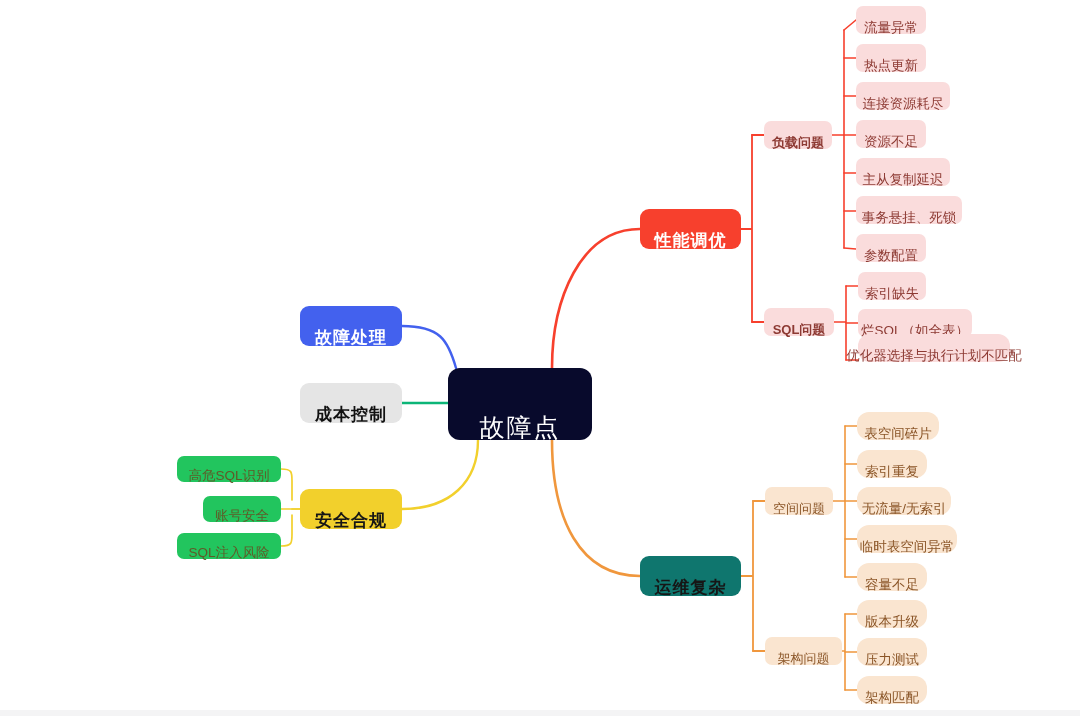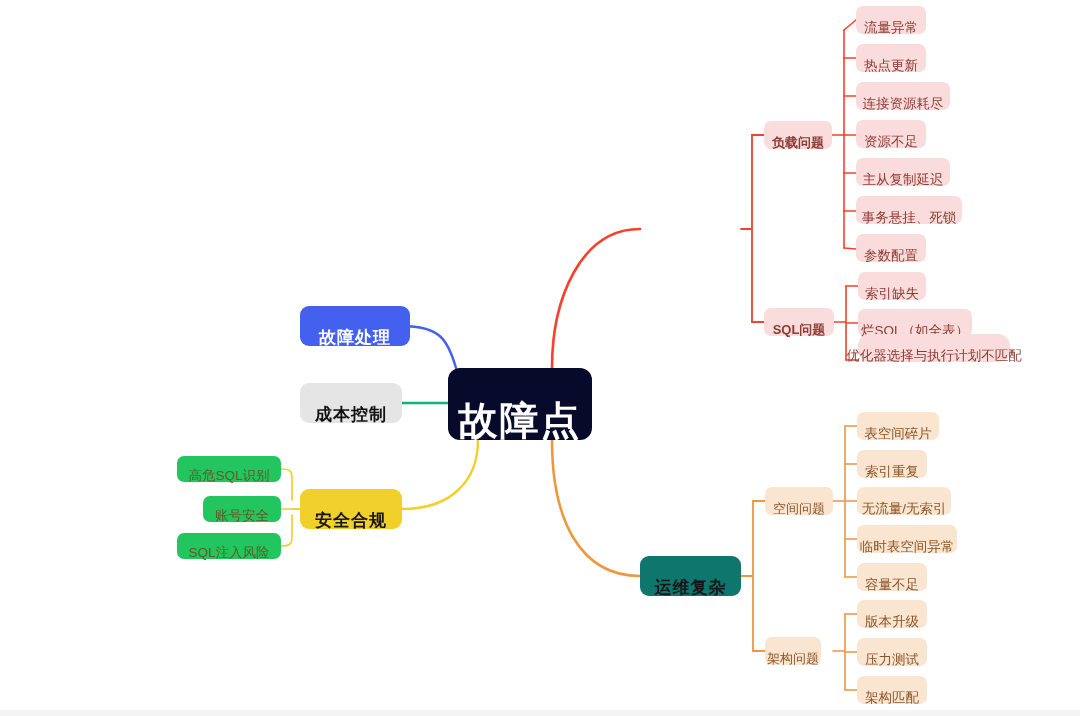--- a/index.html
+++ b/index.html
@@ -32,22 +32,22 @@
     align-items: flex-end;
     justify-content: center;
     white-space: nowrap;
     line-height: 1;
   }
   
   .node-root {
     background: #080a2c;
     color: #ffffff;
     border-radius: 12px;
-    font-size: 39px;
-    font-weight: 700;
+    font-size: 25px;
+    font-weight: 400;
     letter-spacing: 2px;
     padding: 0 22px;
     z-index: 5;
   }
   
   .node-primary {
     border-radius: 9px;
     font-size: 17px;
     font-weight: 700;
     letter-spacing: 1px;
@@ -71,21 +71,21 @@
   .node-category.peach  { background: #fae5d0; color: #8a5527; }
   
   .node-leaf {
     border-radius: 7px;
     font-size: 13.5px;
     font-weight: 400;
     padding: 0 9px;
     z-index: 3;
   }
   .node-leaf.pink  { background: #fadcdc; color: #8d3a33; }
-  .node-leaf.peach { background: #fae5d0; color: #8a5527; }
+  .node-leaf.peach { background: #fae5d0; color: #8a5527; border-radius: 12px; }
   .node-leaf.cream { background: #22c55e; color: #5f5a28; }
   .bottom-strip {
     position: absolute;
     left: 0;
     bottom: 0;
     width: 1080px;
     height: 6px;
     background: #f4f4f5;
   }
 </style>
@@ -143,21 +143,21 @@
     <path d="M 833 651 L 845 651 L 845 614 M 845 651 L 845 690" fill="none" stroke="#f0973d" stroke-width="1.6" stroke-linecap="round"></path>
     <path d="M 845 614 L 857 614" fill="none" stroke="#f0973d" stroke-width="1.6" stroke-linecap="round"></path>
     <path d="M 845 652 L 857 652" fill="none" stroke="#f0973d" stroke-width="1.6" stroke-linecap="round"></path>
     <path d="M 845 690 L 857 690" fill="none" stroke="#f0973d" stroke-width="1.6" stroke-linecap="round"></path>
   </svg>
 
   <div class="node node-root" style="left:448px; top:368px; width:144px; height:72px;">
     <span>故障点</span>
   </div>
 
-  <div class="node node-primary blue" style="left:300px; top:306px; width:110px; height:40px;">
+  <div class="node node-primary blue" style="left:300px; top:306px; width:102px; height:40px;">
     <span>故障处理</span>
   </div>
 
   <div class="node node-primary green" style="left:300px; top:383px; width:102px; height:40px;">
     <span>成本控制</span>
   </div>
 
   <div class="node node-primary yellow" style="left:300px; top:489px; width:102px; height:40px;">
     <span>安全合规</span>
   </div>
@@ -165,20 +165,23 @@
   <div class="node node-leaf cream" style="left:177px; top:456px; width:104px; height:26px;">
     <span>高危SQL识别</span>
   </div>
   <div class="node node-leaf cream" style="left:203px; top:496px; width:78px; height:26px;">
     <span>账号安全</span>
   </div>
   <div class="node node-leaf cream" style="left:177px; top:533px; width:104px; height:26px;">
     <span>SQL注入风险</span>
   </div>
 
+  <div class="node node-primary red" style="left:640px; top:209px; width:101px; height:40px;">
+    <span>性能调优</span>
+  </div>
 
   <div class="node node-category pink" style="left:764px; top:121px; width:68px; height:28px;">
     <span>负载问题</span>
   </div>
 
   <div class="node node-leaf pink" style="left:856px; top:6px; width:70px; height:28px;">
     <span>流量异常</span>
   </div>
   <div class="node node-leaf pink" style="left:856px; top:44px; width:70px; height:28px;">
     <span>热点更新</span>
@@ -230,21 +233,21 @@
   <div class="node node-leaf peach" style="left:857px; top:487px; width:94px; height:28px;">
     <span>无流量/无索引</span>
   </div>
   <div class="node node-leaf peach" style="left:857px; top:525px; width:100px; height:28px;">
     <span>临时表空间异常</span>
   </div>
   <div class="node node-leaf peach" style="left:857px; top:563px; width:70px; height:28px;">
     <span>容量不足</span>
   </div>
 
-  <div class="node node-category peach" style="left:765px; top:637px; width:56px; height:28px;">
+  <div class="node node-category peach" style="left:765px; top:637px; width:77px; height:28px;">
     <span>架构问题</span>
   </div>
 
   <div class="node node-leaf peach" style="left:857px; top:600px; width:70px; height:28px;">
     <span>版本升级</span>
   </div>
   <div class="node node-leaf peach" style="left:857px; top:638px; width:70px; height:28px;">
     <span>压力测试</span>
   </div>
   <div class="node node-leaf peach" style="left:857px; top:676px; width:70px; height:28px;">

